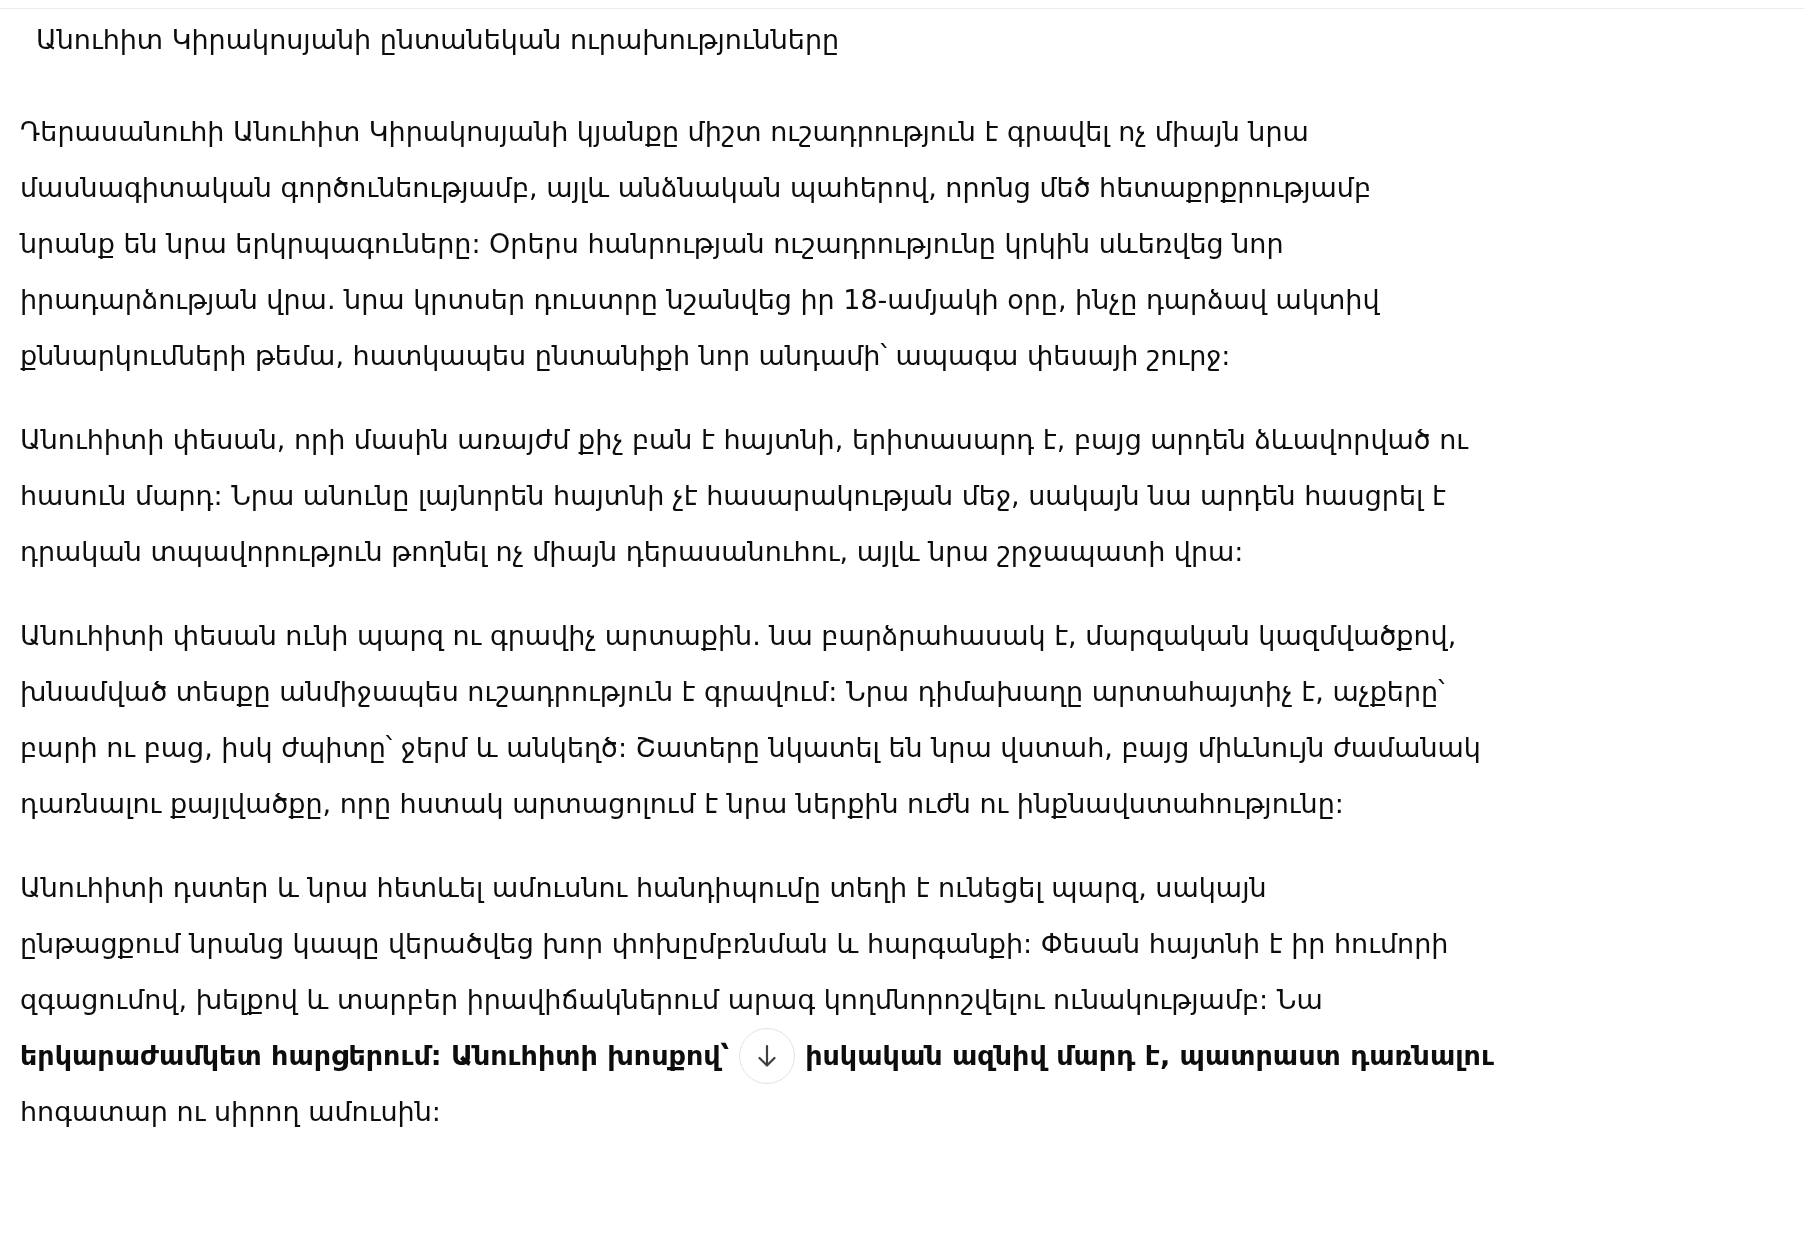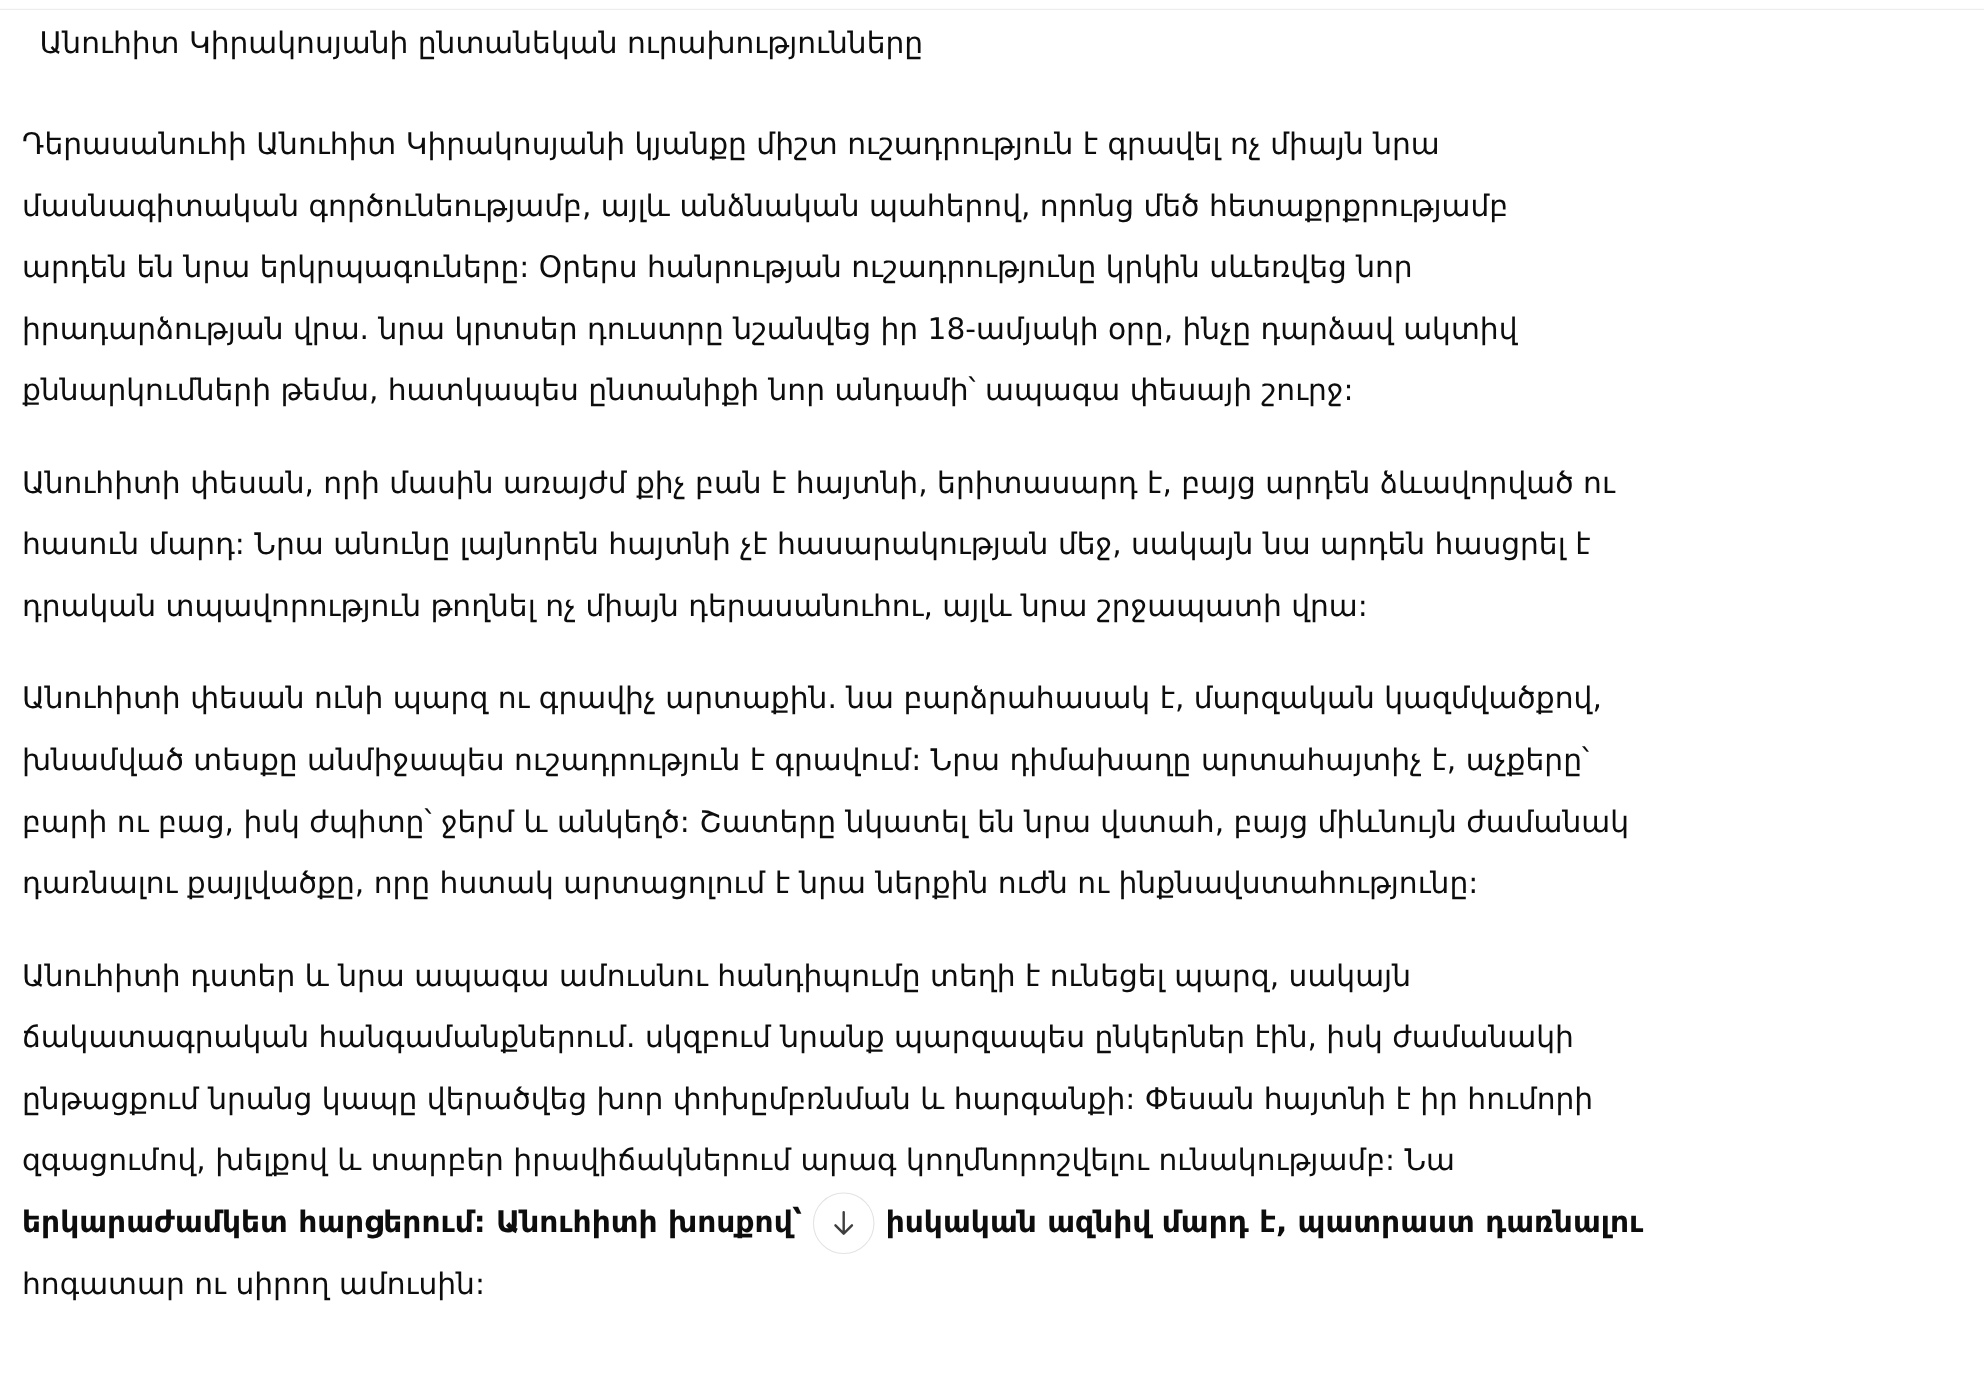--- a/index.html
+++ b/index.html
@@ -72,41 +72,40 @@
 
 <div class="top-divider"></div>
 
 <div class="page">
 
   <h1 class="title">Անուհիտ Կիրակոսյանի ընտանեկան ուրախությունները</h1>
 
   <div class="para">
     <span class="line">Դերասանուհի Անուհիտ Կիրակոսյանի կյանքը միշտ ուշադրություն է գրավել ոչ միայն նրա</span>
     <span class="line">մասնագիտական գործունեությամբ, այլև անձնական պահերով, որոնց մեծ հետաքրքրությամբ</span>
-    <span class="line">արդեն են նրա երկրպագուները: Օրերս հանրության ուշադրությունը կրկին սևեռվեց նոր</span>
+    <span class="line">նրանք են նրա երկրպագուները: Օրերս հանրության ուշադրությունը կրկին սևեռվեց նոր</span>
     <span class="line">իրադարձության վրա. նրա կրտսեր դուստրը նշանվեց իր 18-ամյակի օրը, ինչը դարձավ ակտիվ</span>
     <span class="line">քննարկումների թեմա, հատկապես ընտանիքի նոր անդամի՝ ապագա փեսայի շուրջ:</span>
   </div>
 
   <div class="para">
     <span class="line">Անուհիտի փեսան, որի մասին առայժմ քիչ բան է հայտնի, երիտասարդ է, բայց արդեն ձևավորված ու</span>
     <span class="line">հասուն մարդ: Նրա անունը լայնորեն հայտնի չէ հասարակության մեջ, սակայն նա արդեն հասցրել է</span>
     <span class="line">դրական տպավորություն թողնել ոչ միայն դերասանուհու, այլև նրա շրջապատի վրա:</span>
   </div>
 
   <div class="para">
     <span class="line">Անուհիտի փեսան ունի պարզ ու գրավիչ արտաքին. նա բարձրահասակ է, մարզական կազմվածքով,</span>
     <span class="line">խնամված տեսքը անմիջապես ուշադրություն է գրավում: Նրա դիմախաղը արտահայտիչ է, աչքերը՝</span>
     <span class="line">բարի ու բաց, իսկ ժպիտը՝ ջերմ և անկեղծ: Շատերը նկատել են նրա վստահ, բայց միևնույն ժամանակ</span>
     <span class="line">դառնալու քայլվածքը, որը հստակ արտացոլում է նրա ներքին ուժն ու ինքնավստահությունը:</span>
   </div>
 
   <div class="para">
-    <span class="line">Անուհիտի դստեր և նրա ապագա ամուսնու հանդիպումը տեղի է ունեցել պարզ, սակայն</span>
-    <span class="line">ճակատագրական հանգամանքներում. սկզբում նրանք պարզապես ընկերներ էին, իսկ ժամանակի</span>
+    <span class="line">Անուհիտի դստեր և նրա հետևել ամուսնու հանդիպումը տեղի է ունեցել պարզ, սակայն</span>
     <span class="line">ընթացքում նրանց կապը վերածվեց խոր փոխըմբռնման և հարգանքի: Փեսան հայտնի է իր հումորի</span>
     <span class="line">զգացումով, խելքով և տարբեր իրավիճակներում արագ կողմնորոշվելու ունակությամբ: Նա</span>
 
     <div class="line line-flex">
       <span>երկարաժամկետ հարցերում: Անուհիտի խոսքով՝</span>
       <button class="scroll-btn" aria-label="Scroll to bottom">
         <span>
           <svg width="28" height="28" viewBox="0 0 28 28" fill="none">
             <path d="M14 4 V23 M6.5 16 L14 23.5 L21.5 16" stroke="#3f3f3f" stroke-width="2.2" stroke-linecap="round" stroke-linejoin="round" fill="none"></path>
           </svg>

